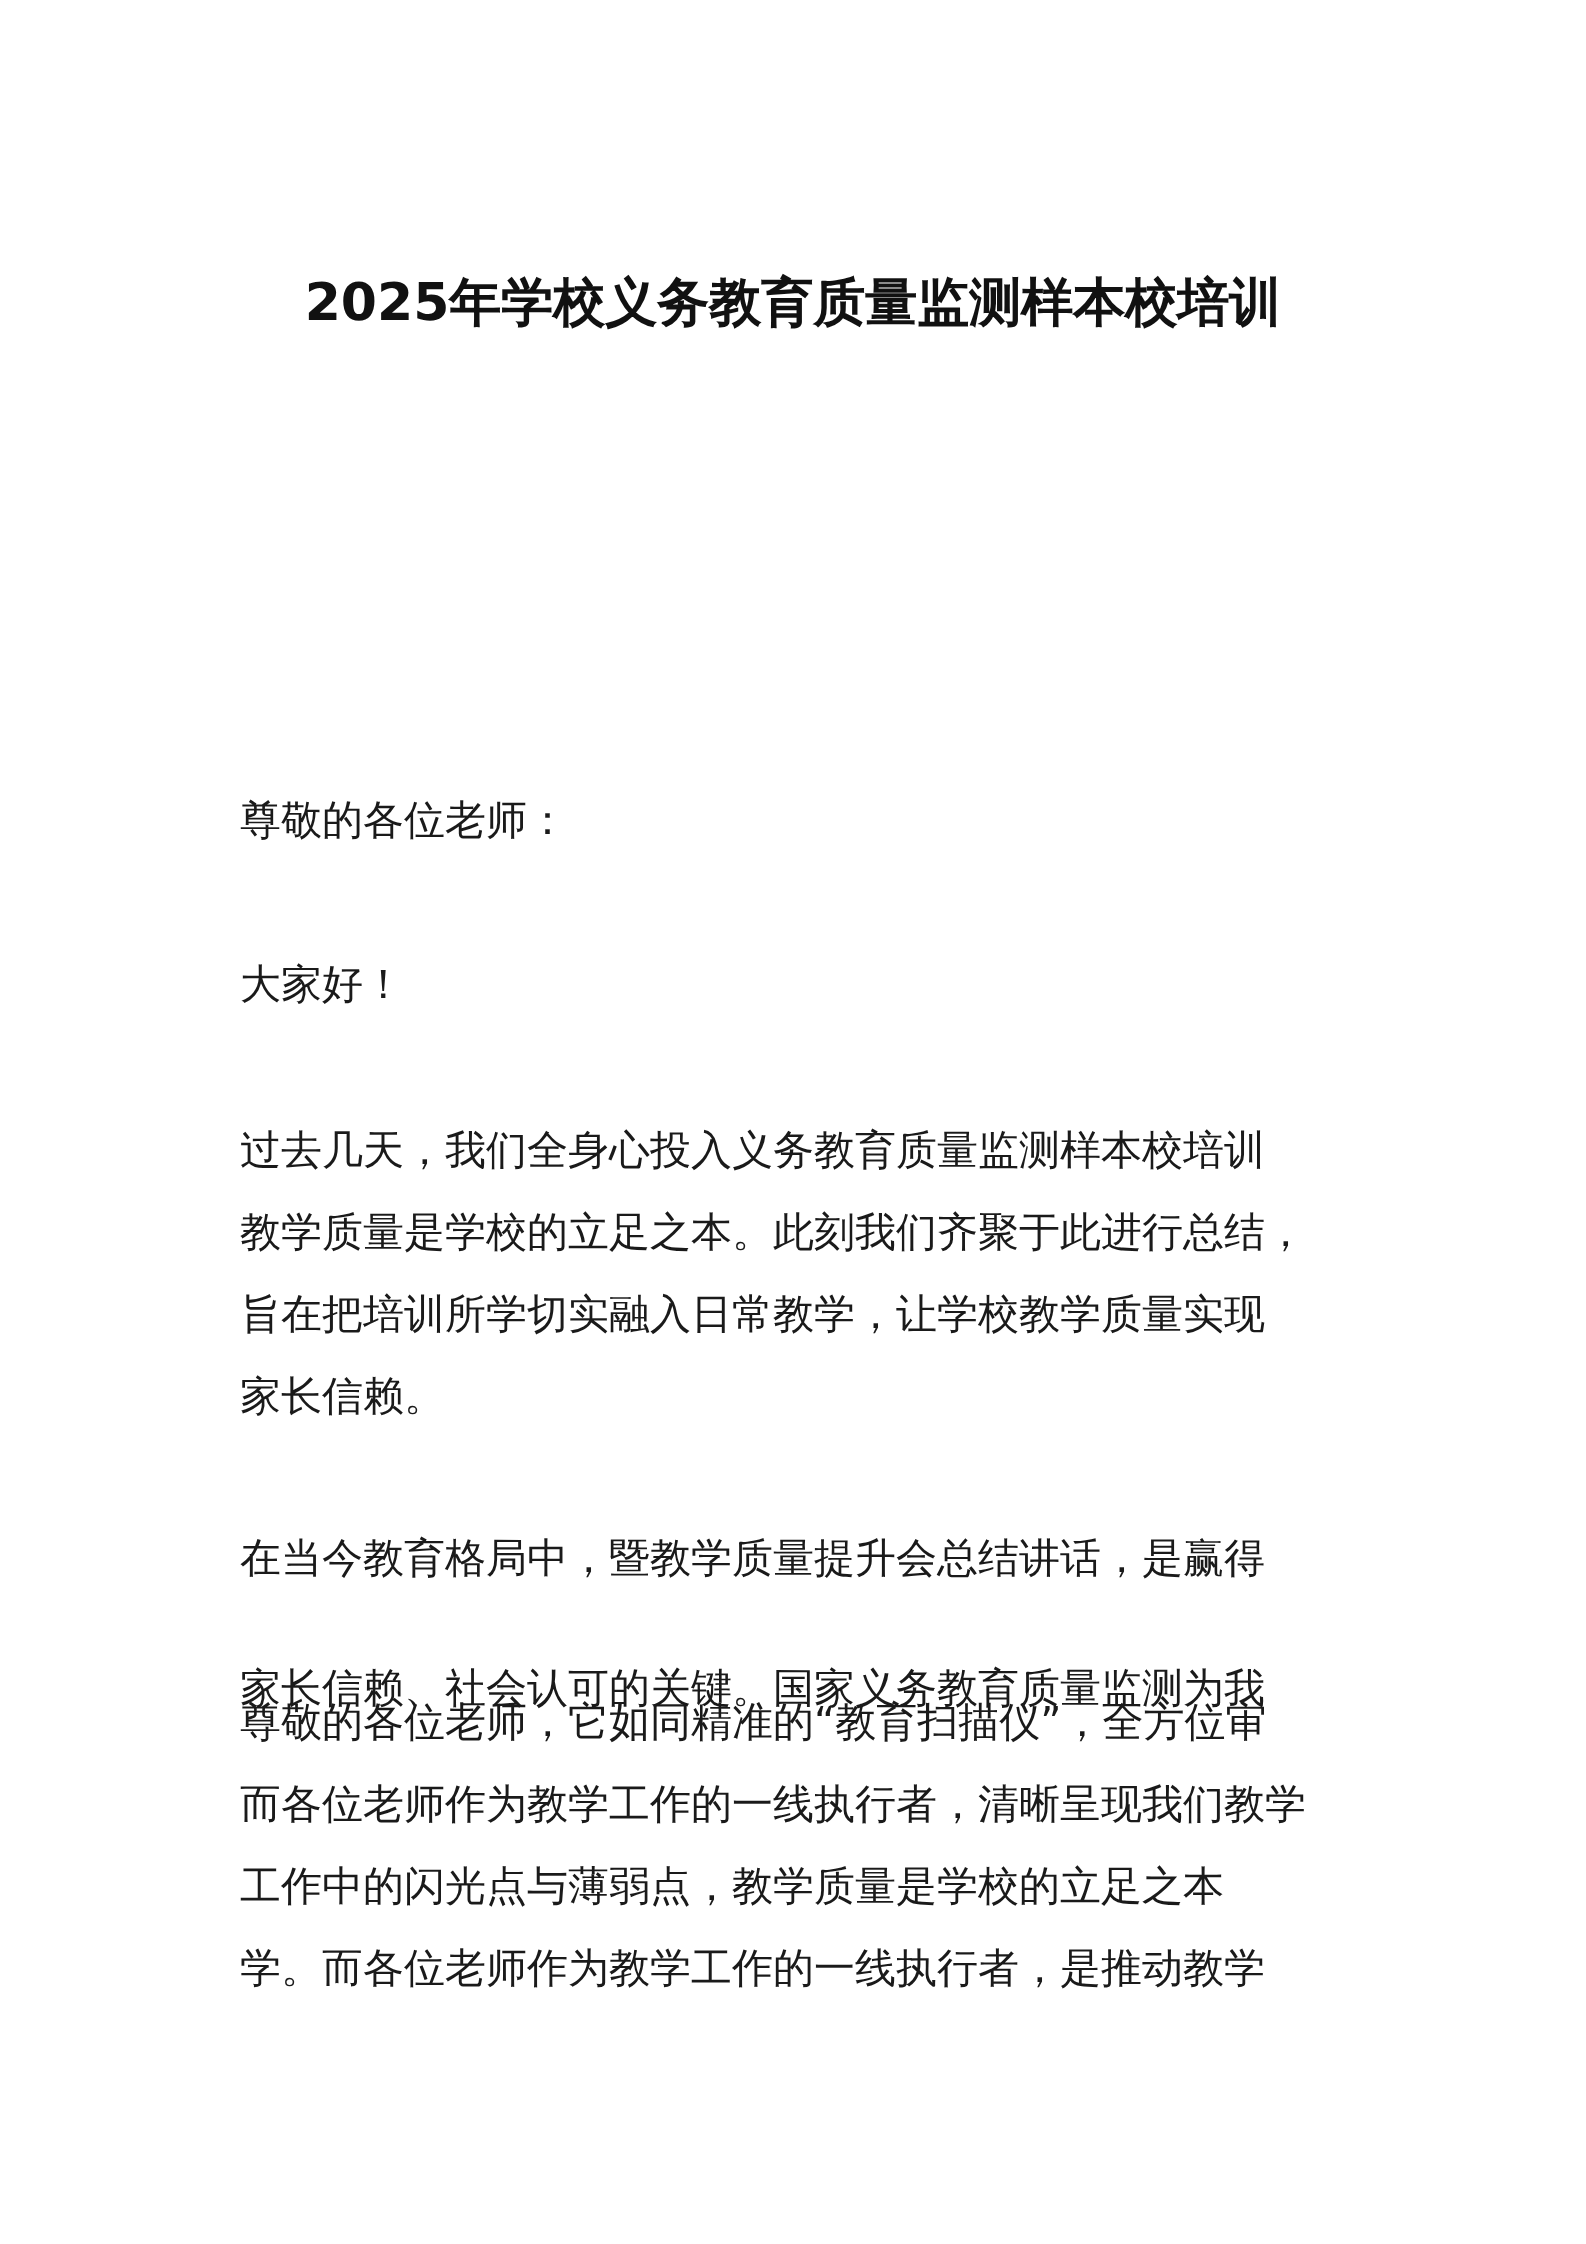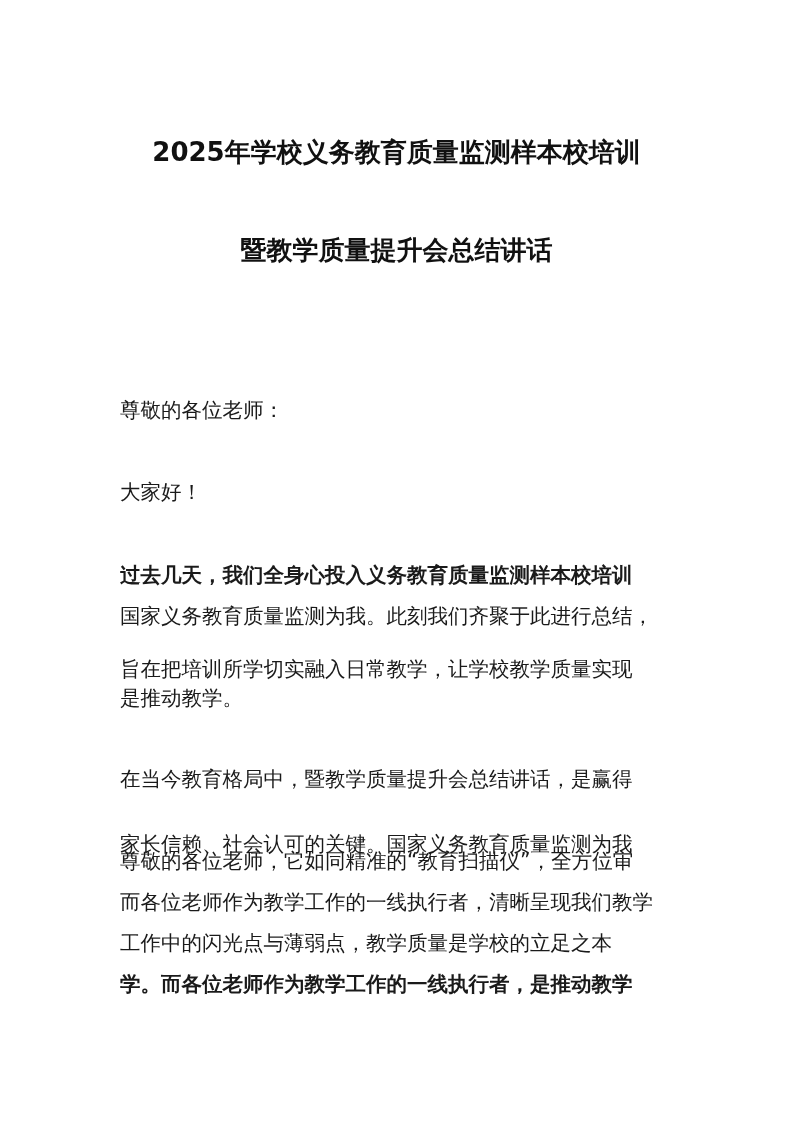--- a/index.html
+++ b/index.html
@@ -53,39 +53,38 @@
       white-space: nowrap;
       text-align: center;
     }
   </style>
 </head>
 <body>
 
 <div class="page">
 
   <div class="title-line l1">2025年学校义务教育质量监测样本校培训</div>
-  <div class="title-line l2">暨教学质量提升会总结讲话</div>
 
   <div class="body-text" style="top:395px;">
     <div class="line" style="top:0;">尊敬的各位老师：</div>
   </div>
 
   <div class="body-text" style="top:477px;">
     <div class="line" style="top:0;">大家好！</div>
   </div>
 
   <div class="body-text" style="top:560px;">
-    <div class="line" style="top:0px;font-weight:bold;">过去几天，我们全身心投入义务教育质量监测样本校培训</div>
-    <div class="line" style="top:41px;">国家义务教育质量监测为我。此刻我们齐聚于此进行总结，</div>
-    <div class="line" style="top:94px;">旨在把培训所学切实融入日常教学，让学校教学质量实现</div>
-    <div class="line" style="top:123px;">是推动教学。</div>
+    <div class="line" style="top:0px;">过去几天，我们全身心投入义务教育质量监测样本校培训</div>
+    <div class="line" style="top:41px;">教学质量是学校的立足之本。此刻我们齐聚于此进行总结，</div>
+    <div class="line" style="top:82px;">旨在把培训所学切实融入日常教学，让学校教学质量实现</div>
+    <div class="line" style="top:123px;">家长信赖。</div>
   </div>
 
   <div class="body-text" style="top:764px;">
     <div class="line" style="top:0px;">在当今教育格局中，暨教学质量提升会总结讲话，是赢得</div>
     <div class="line" style="top:41px;margin-top:24px;">家长信赖、社会认可的关键。国家义务教育质量监测为我</div>
     <div class="line" style="top:82px;">尊敬的各位老师，它如同精准的“教育扫描仪”，全方位审</div>
     <div class="line" style="top:123px;">而各位老师作为教学工作的一线执行者，清晰呈现我们教学</div>
     <div class="line" style="top:164px;">工作中的闪光点与薄弱点，教学质量是学校的立足之本</div>
-    <div class="line" style="top:205px;font-weight:bold;">学。而各位老师作为教学工作的一线执行者，是推动教学</div>
+    <div class="line" style="top:205px;">学。而各位老师作为教学工作的一线执行者，是推动教学</div>
   </div>
 
 </div>
 
 </body></html>

